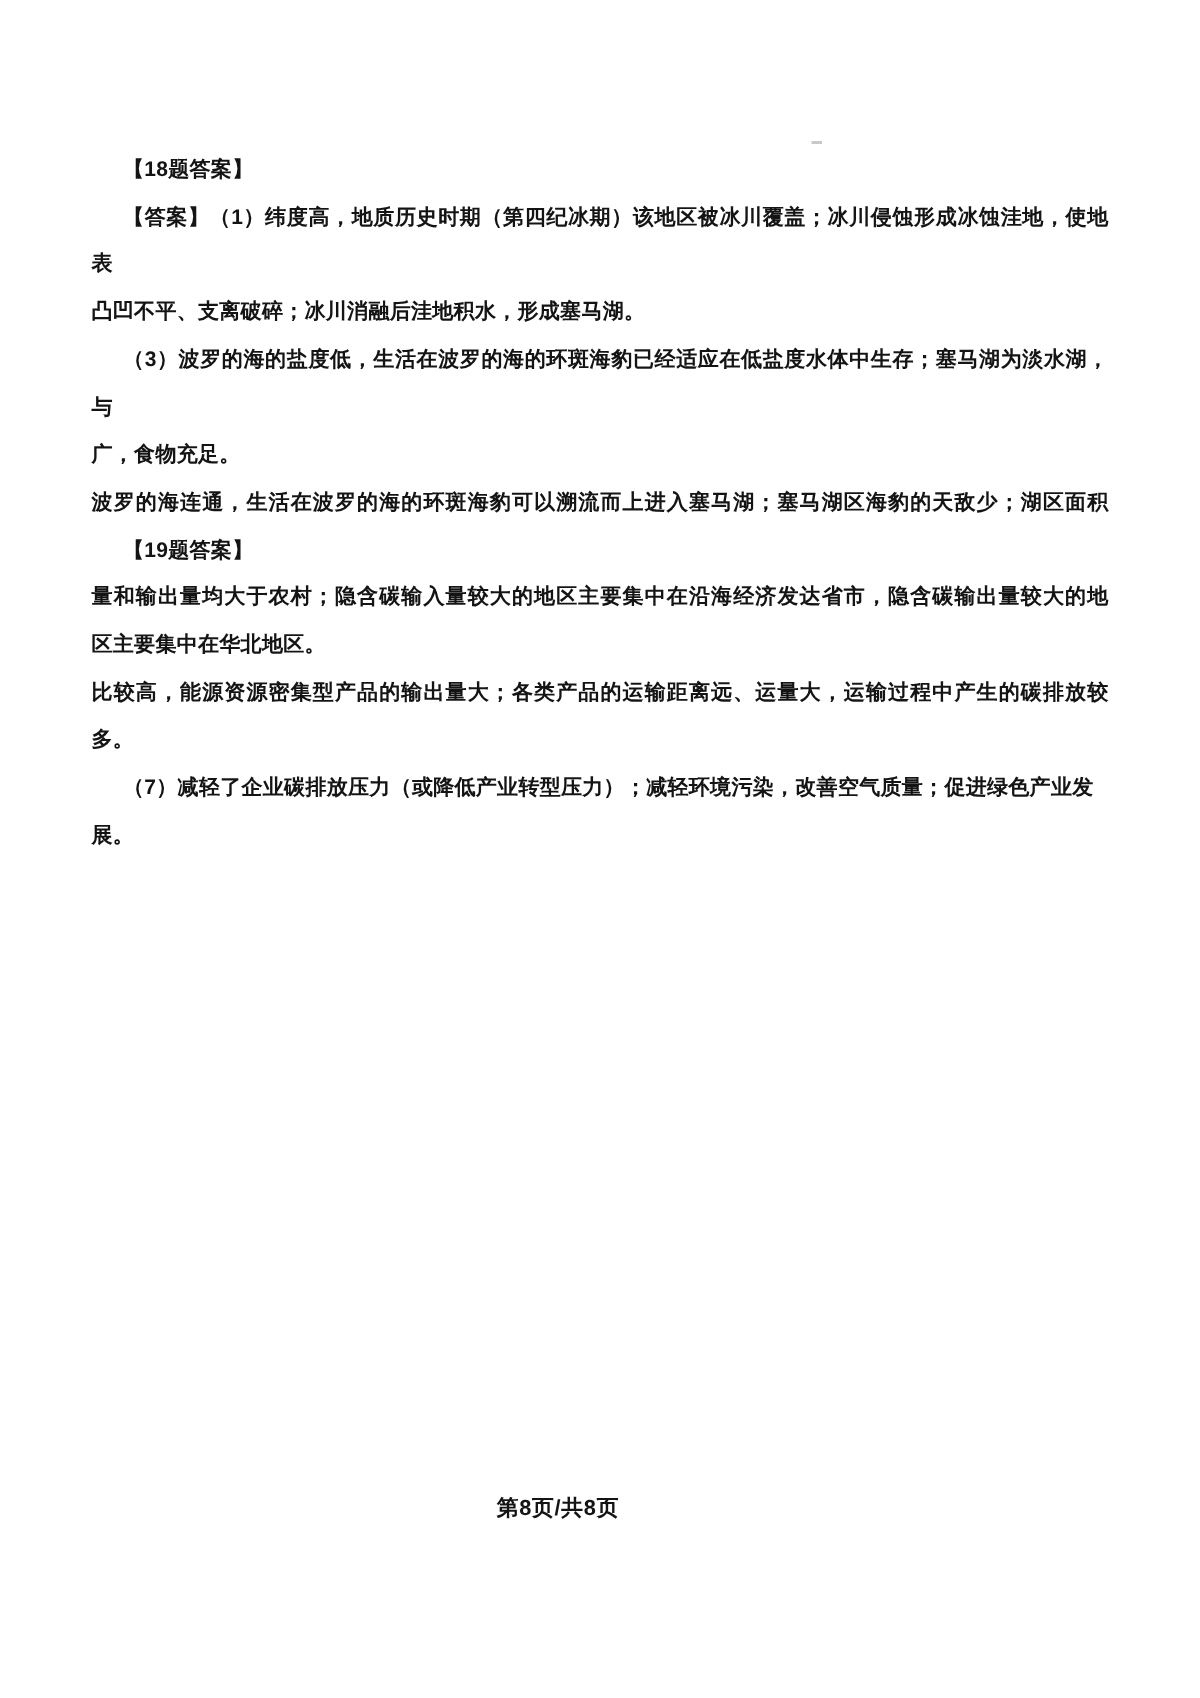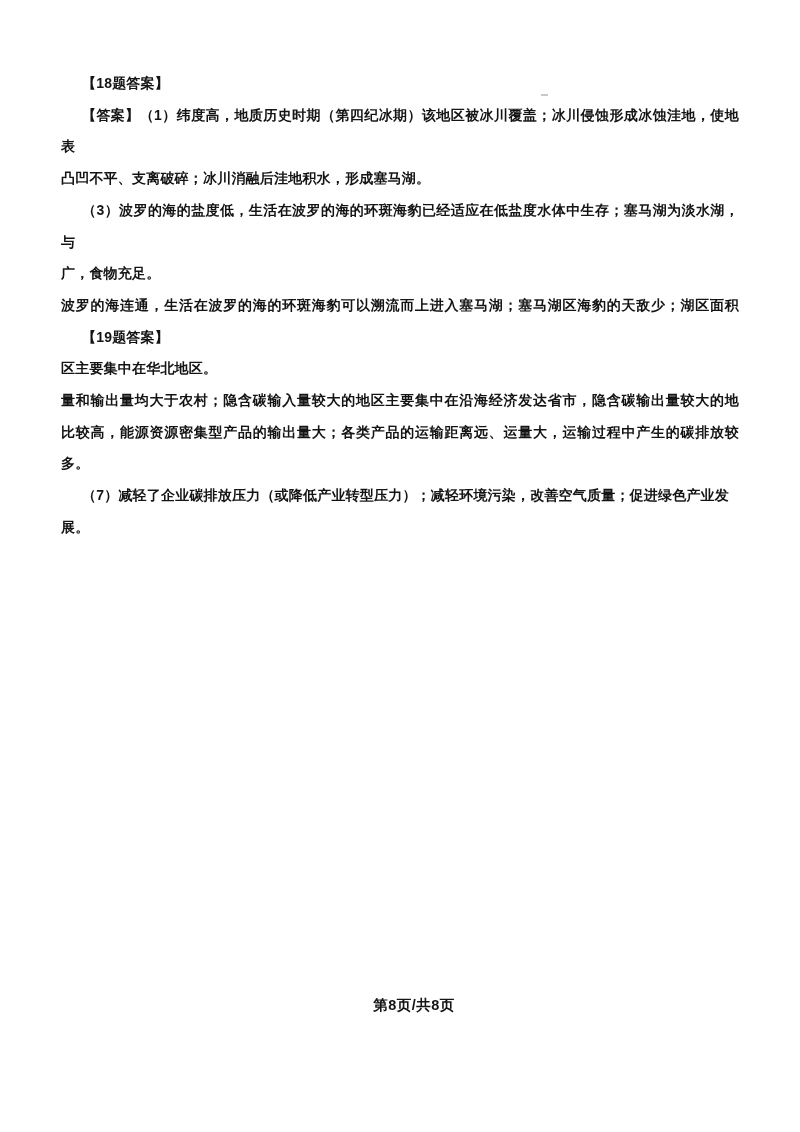--- a/index.html
+++ b/index.html
@@ -7,21 +7,21 @@
     width: 800px;
     height: 1132px;
     background: #ffffff;
     position: relative;
     overflow: hidden;
     font-family: "Liberation Sans", "DejaVu Sans", sans-serif;
   }
   .doc-body {
     position: absolute;
     left: 61px;
-    top: 68px;
+    top: 97px;
     width: 678px;
     color: #141414;
     font-weight: 700;
     font-size: 14px;
     letter-spacing: 0.2px;
   }
   .line {
     line-height: 31.7px;
     white-space: normal;
   }
@@ -47,21 +47,20 @@
   .footer {
     position: absolute;
     left: 0;
     top: 996px;
     width: 744px;
     text-align: center;
     color: #141414;
     font-weight: 700;
     font-size: 14.5px;
     letter-spacing: 0.5px;
-    padding-left: 42px;
   }
 </style>
 </head>
 <body>
 
 <div class="artifact"></div>
 
 <div class="doc-body">
     <div class="">
       <div class="line heading">【18题答案】</div>
@@ -71,22 +70,22 @@
       </div>
       <div class="">
         <div class="line indent fill">（3）波罗的海的盐度低，生活在波罗的海的环斑海豹已经适应在低盐度水体中生存；塞马湖为淡水湖，与</div>
         <div class="line">广，食物充足。</div>
         <div class="line fill">波罗的海连通，生活在波罗的海的环斑海豹可以溯流而上进入塞马湖；塞马湖区海豹的天敌少；湖区面积</div>
       </div>
     </div>
     <div class="">
       <div class="line heading">【19题答案】</div>
       <div class="">
+        <div class="line fill">量和输出量均大于农村；隐含碳输入量较大的地区主要集中在沿海经济发达省市，隐含碳输出量较大的地</div>
         <div class="line">区主要集中在华北地区。</div>
-        <div class="line fill">量和输出量均大于农村；隐含碳输入量较大的地区主要集中在沿海经济发达省市，隐含碳输出量较大的地</div>
       </div>
       <div class="">
         <div class="line fill">比较高，能源资源密集型产品的输出量大；各类产品的运输距离远、运量大，运输过程中产生的碳排放较</div>
         <div class="line">多。</div>
       </div>
       <div class="">
         <div class="line indent">（7）减轻了企业碳排放压力（或降低产业转型压力）；减轻环境污染，改善空气质量；促进绿色产业发展。</div>
       </div>
     </div>
   </div>

